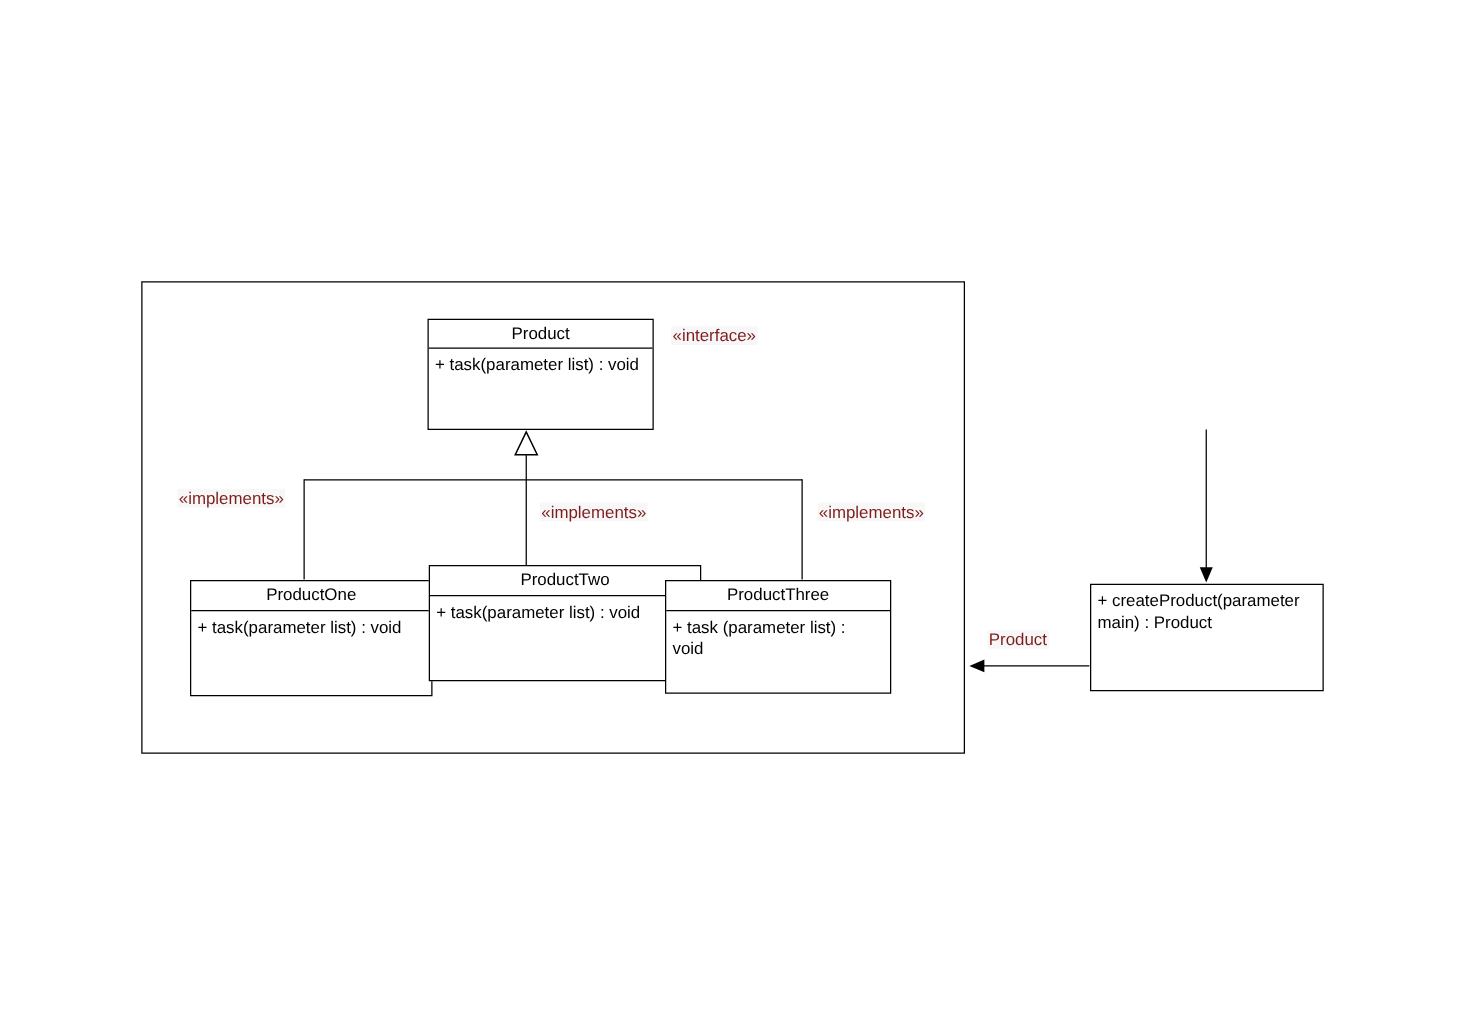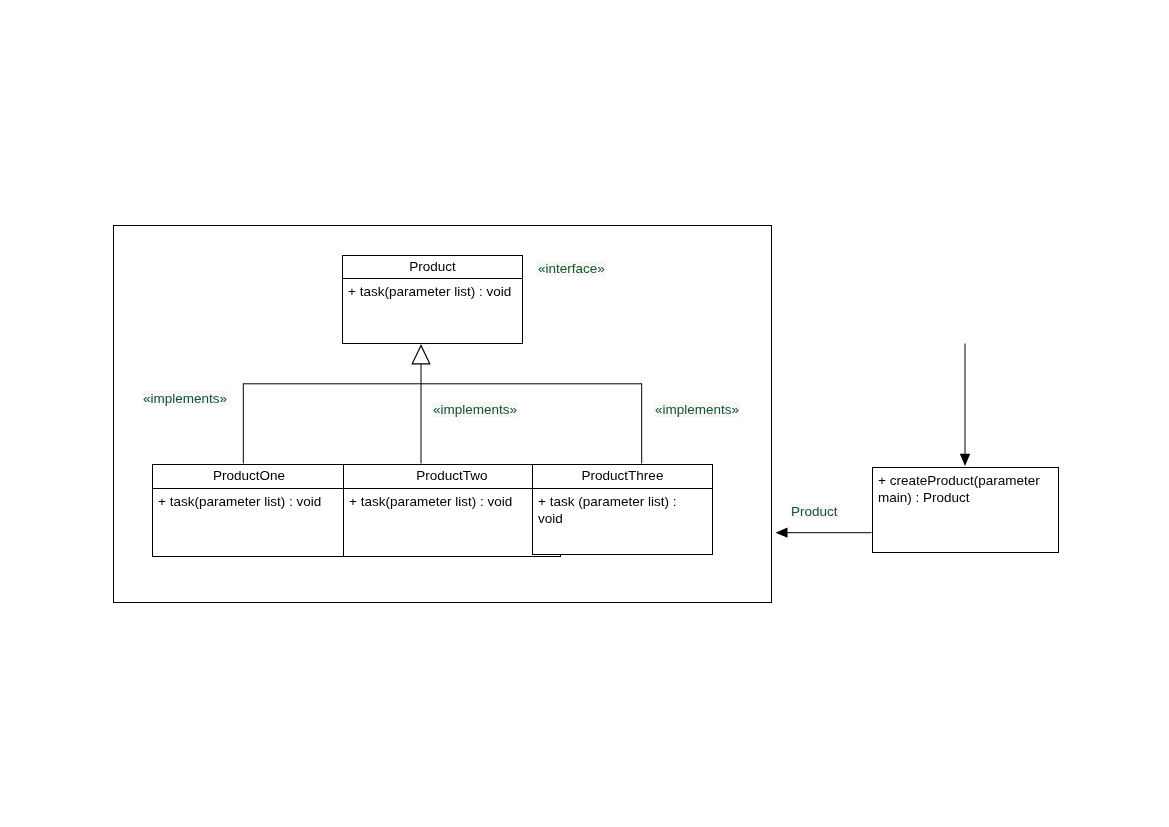--- a/index.html
+++ b/index.html
@@ -46,21 +46,21 @@
     overflow: hidden;
   }
   .uml-class .attrs {
     padding: 5px 5px 0 5px;
     text-align: left;
   }
   .attr-line { white-space: nowrap; }
 
   .edge-label {
     position: absolute;
-    color: #14532d;
+    color: #7f1d1d;
     font-size: 13.5px;
     line-height: 15px;
     background: #f7f7f7;
     padding: 0 1px;
     white-space: nowrap;
   }
 </style>
 </head>
 <body>
 
@@ -97,21 +97,21 @@
     </div>
   </div>
 
   <div class="uml-class" style="left:152px; top:464px; width:194px; height:93px;">
     <div class="title">ProductOne</div>
     <div class="attrs">
       <div class="attr-line">+ task(parameter list) : void</div>
     </div>
   </div>
 
-  <div class="uml-class" style="left:343px; top:464px; width:218px; height:93px;">
+  <div class="uml-class" style="left:343px; top:452px; width:218px; height:93px;">
     <div class="title">ProductTwo</div>
     <div class="attrs">
       <div class="attr-line">+ task(parameter list) : void</div>
     </div>
   </div>
 
   <div class="uml-class" style="left:532px; top:464px; width:181px; height:91px;">
     <div class="title">ProductThree</div>
     <div class="attrs">
       <div class="attr-line">+ task (parameter list) :</div>

